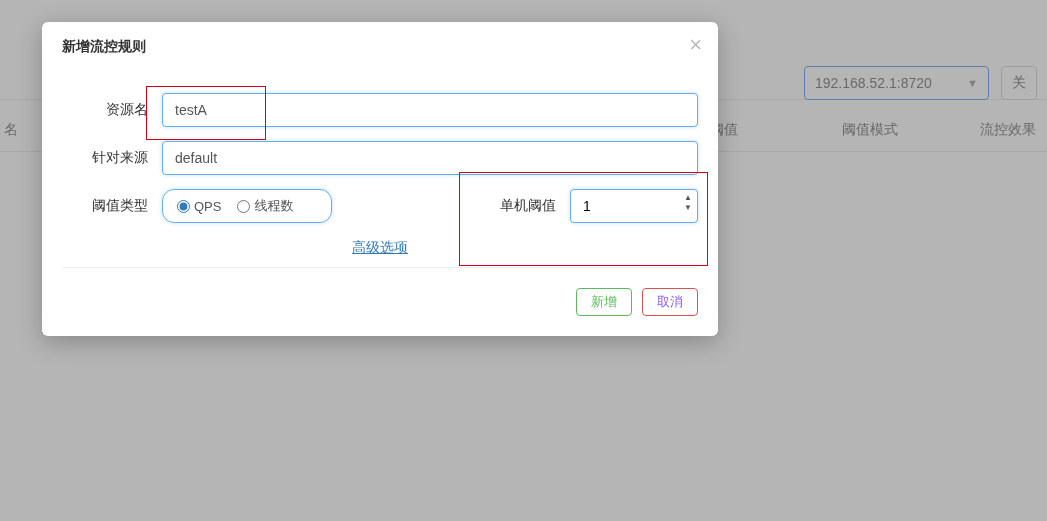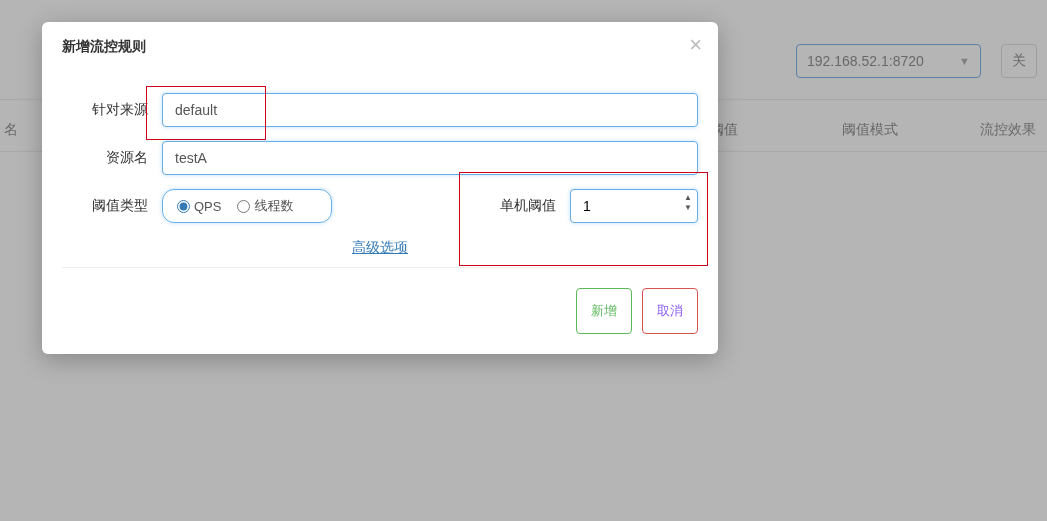--- a/index.html
+++ b/index.html
@@ -27,23 +27,23 @@
       position: absolute;
       top: 30px;
       left: 0; right: 0;
       height: 70px;
       background: #fff;
       border-bottom: 1px solid #e5e5e5;
     }
     .bg-toolbar-inner {
       position: absolute;
       right: 10px;
-      top: 44px;
-      display: flex;
-      gap: 20px;
+      top: 66px;
+      display: flex;
+      gap: 12px;
       align-items: center;
     }
     .bg-select {
       width: 185px;
       height: 34px;
       border: 1px solid #3a8be0;
       border-radius: 4px;
       padding: 0 10px;
       display: flex;
       align-items: center;
@@ -190,21 +190,21 @@
       text-decoration: underline;
     }
     .hr { border-top: 1px solid #eee; margin: 10px 0 0 0; }
     .modal-footer {
       padding: 16px 20px 20px 20px;
       display: flex;
       justify-content: flex-end;
       gap: 10px;
     }
     .btn {
-      height: 46px;
+      height: 28px;
       padding: 0 14px;
       border-radius: 4px;
       font-size: 13px;
       background: #fff;
       cursor: pointer;
     }
     .btn-success {
       border: 1px solid #5cb85c;
       color: #5cb85c;
     }
@@ -243,27 +243,27 @@
 <div class="backdrop"></div>
 
 <div class="modal">
   <div class="modal-header">
     <div class="modal-title">新增流控规则</div>
     <div class="modal-close">×</div>
   </div>
   <div class="modal-body">
 
     <div class="form-row">
+      <div class="form-label">资源名</div>
+      <input class="text-input" type="text" value="testA" style="">
+    </div>
+
+    <div class="form-row">
       <div class="form-label">针对来源</div>
       <input class="text-input" type="text" value="default" style="">
-    </div>
-
-    <div class="form-row">
-      <div class="form-label">资源名</div>
-      <input class="text-input" type="text" value="testA" style="">
     </div>
 
     <div class="form-row">
       <div class="form-label">阈值类型</div>
       <div class="radio-group" style="width:170px">
         <label class="radio-opt">
           <input type="radio" name="tt" checked="" style="">
           <span>QPS</span>
         </label>
         <label class="radio-opt">

